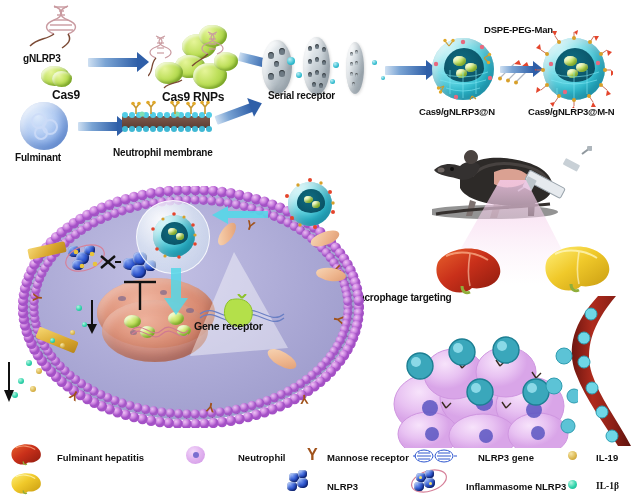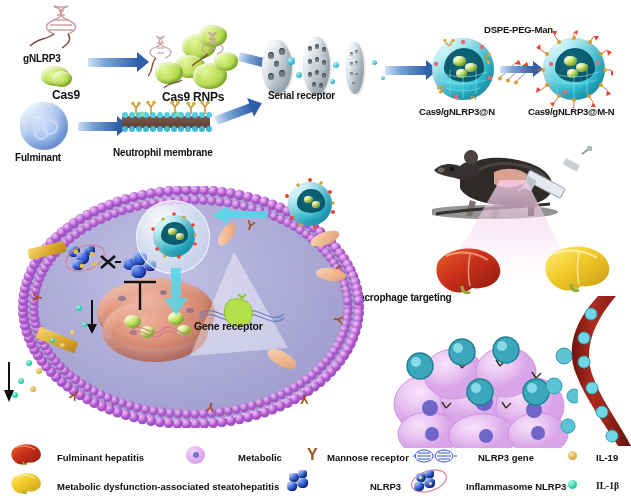--- a/index.html
+++ b/index.html
@@ -1066,21 +1066,21 @@
 
     <svg style="position:absolute;left:8px;top:3px;" width="36" height="24" viewBox="0 0 72 52">
       <path d="M6 16 C14 4 34 0 48 4 C62 8 70 18 68 28 C66 38 52 44 40 42 C34 48 22 48 14 42 C6 36 2 26 6 16 Z" fill="url(#lvr)"></path>
       <path d="M14 10 C26 4 44 6 56 14" stroke="#ffb892" stroke-width="2.5" fill="none" opacity=".7"></path>
       <path d="M30 40 C30 46 34 48 38 46" stroke="#8fae3a" stroke-width="3" fill="none"></path>
     </svg>
     <div class="lg-txt" style="left:57px;top:12px;">Fulminant hepatitis</div>
 
     <div class="macglyph" style="left:186px;top:6px;width:19px;height:18px;"></div>
     <div style="position:absolute;left:193px;top:12px;width:6px;height:6px;border-radius:50%;background:#7a6fd0;"></div>
-    <div class="lg-txt" style="left:238px;top:12px;">Metabolic</div>
+    <div class="lg-txt" style="left:238px;top:12px;">Neutrophil</div>
 
     <div class="yglyph" style="left:307px;top:6px;font-size:16px;">Y</div>
     <div class="lg-txt" style="left:327px;top:12px;">Mannose receptor</div>
 
     <svg style="position:absolute;left:413px;top:8px;" width="44" height="16" viewBox="0 0 44 16">
       <g stroke="#2f57cf" stroke-width="1" fill="none">
         <ellipse cx="11" cy="8" rx="9" ry="6"></ellipse>
           <ellipse cx="31" cy="8" rx="9" ry="6"></ellipse>
         <line x1="5" y1="5" x2="17" y2="5"></line>
           <line x1="4" y1="8" x2="18" y2="8"></line>
@@ -1094,29 +1094,28 @@
     <div class="lg-txt" style="left:478px;top:12px;">NLRP3 gene</div>
 
     <div class="il il18" style="left:568px;top:11px;width:9px;height:9px;"></div>
     <div class="lg-txt" style="left:596px;top:12px;">IL-19</div>
 
     <svg style="position:absolute;left:8px;top:32px;" width="36" height="24" viewBox="0 0 72 52">
       <path d="M6 16 C14 4 34 0 48 4 C62 8 70 18 68 28 C66 38 52 44 40 42 C34 48 22 48 14 42 C6 36 2 26 6 16 Z" fill="url(#lvy)"></path>
       <path d="M14 10 C26 4 44 6 56 14" stroke="#fff8c0" stroke-width="2.5" fill="none" opacity=".75"></path>
       <path d="M30 40 C30 46 34 48 38 46" stroke="#8fae3a" stroke-width="3" fill="none"></path>
     </svg>
-    <div class="lg-txt" style="left:57px;top:41px;">Metabolic dysfunction-associated steatohepatitis</div>
 
     <div>
       <div class="nlrp3" style="left:289px;top:33px;width:10px;height:9px;"></div>
       <div class="nlrp3" style="left:297px;top:38px;width:11px;height:10px;"></div>
       <div class="nlrp3" style="left:287px;top:42px;width:10px;height:9px;"></div>
       <div class="nlrp3" style="left:298px;top:30px;width:9px;height:8px;"></div>
     </div>
-    <div class="lg-txt" style="left:327px;top:41px;margin-left:43px;">NLRP3</div>
+    <div class="lg-txt" style="left:327px;top:41px;">NLRP3</div>
 
     <div>
       <svg style="position:absolute;left:408px;top:28px;" width="42" height="26" viewBox="0 0 42 26">
         <ellipse cx="21" cy="13" rx="18" ry="10" fill="none" stroke="#d6819a" stroke-width="1.2" transform="rotate(-18 21 13)"></ellipse>
       </svg>
       <div class="nlrp3" style="left:416px;top:33px;width:10px;height:9px;"></div>
       <div class="nlrp3" style="left:424px;top:38px;width:11px;height:10px;"></div>
       <div class="nlrp3" style="left:414px;top:42px;width:10px;height:9px;"></div>
       <div class="nlrp3" style="left:425px;top:30px;width:9px;height:8px;"></div>
       <div style="position:absolute;left:419px;top:36px;width:3px;height:3px;border-radius:50%;background:#f2e070;"></div>

